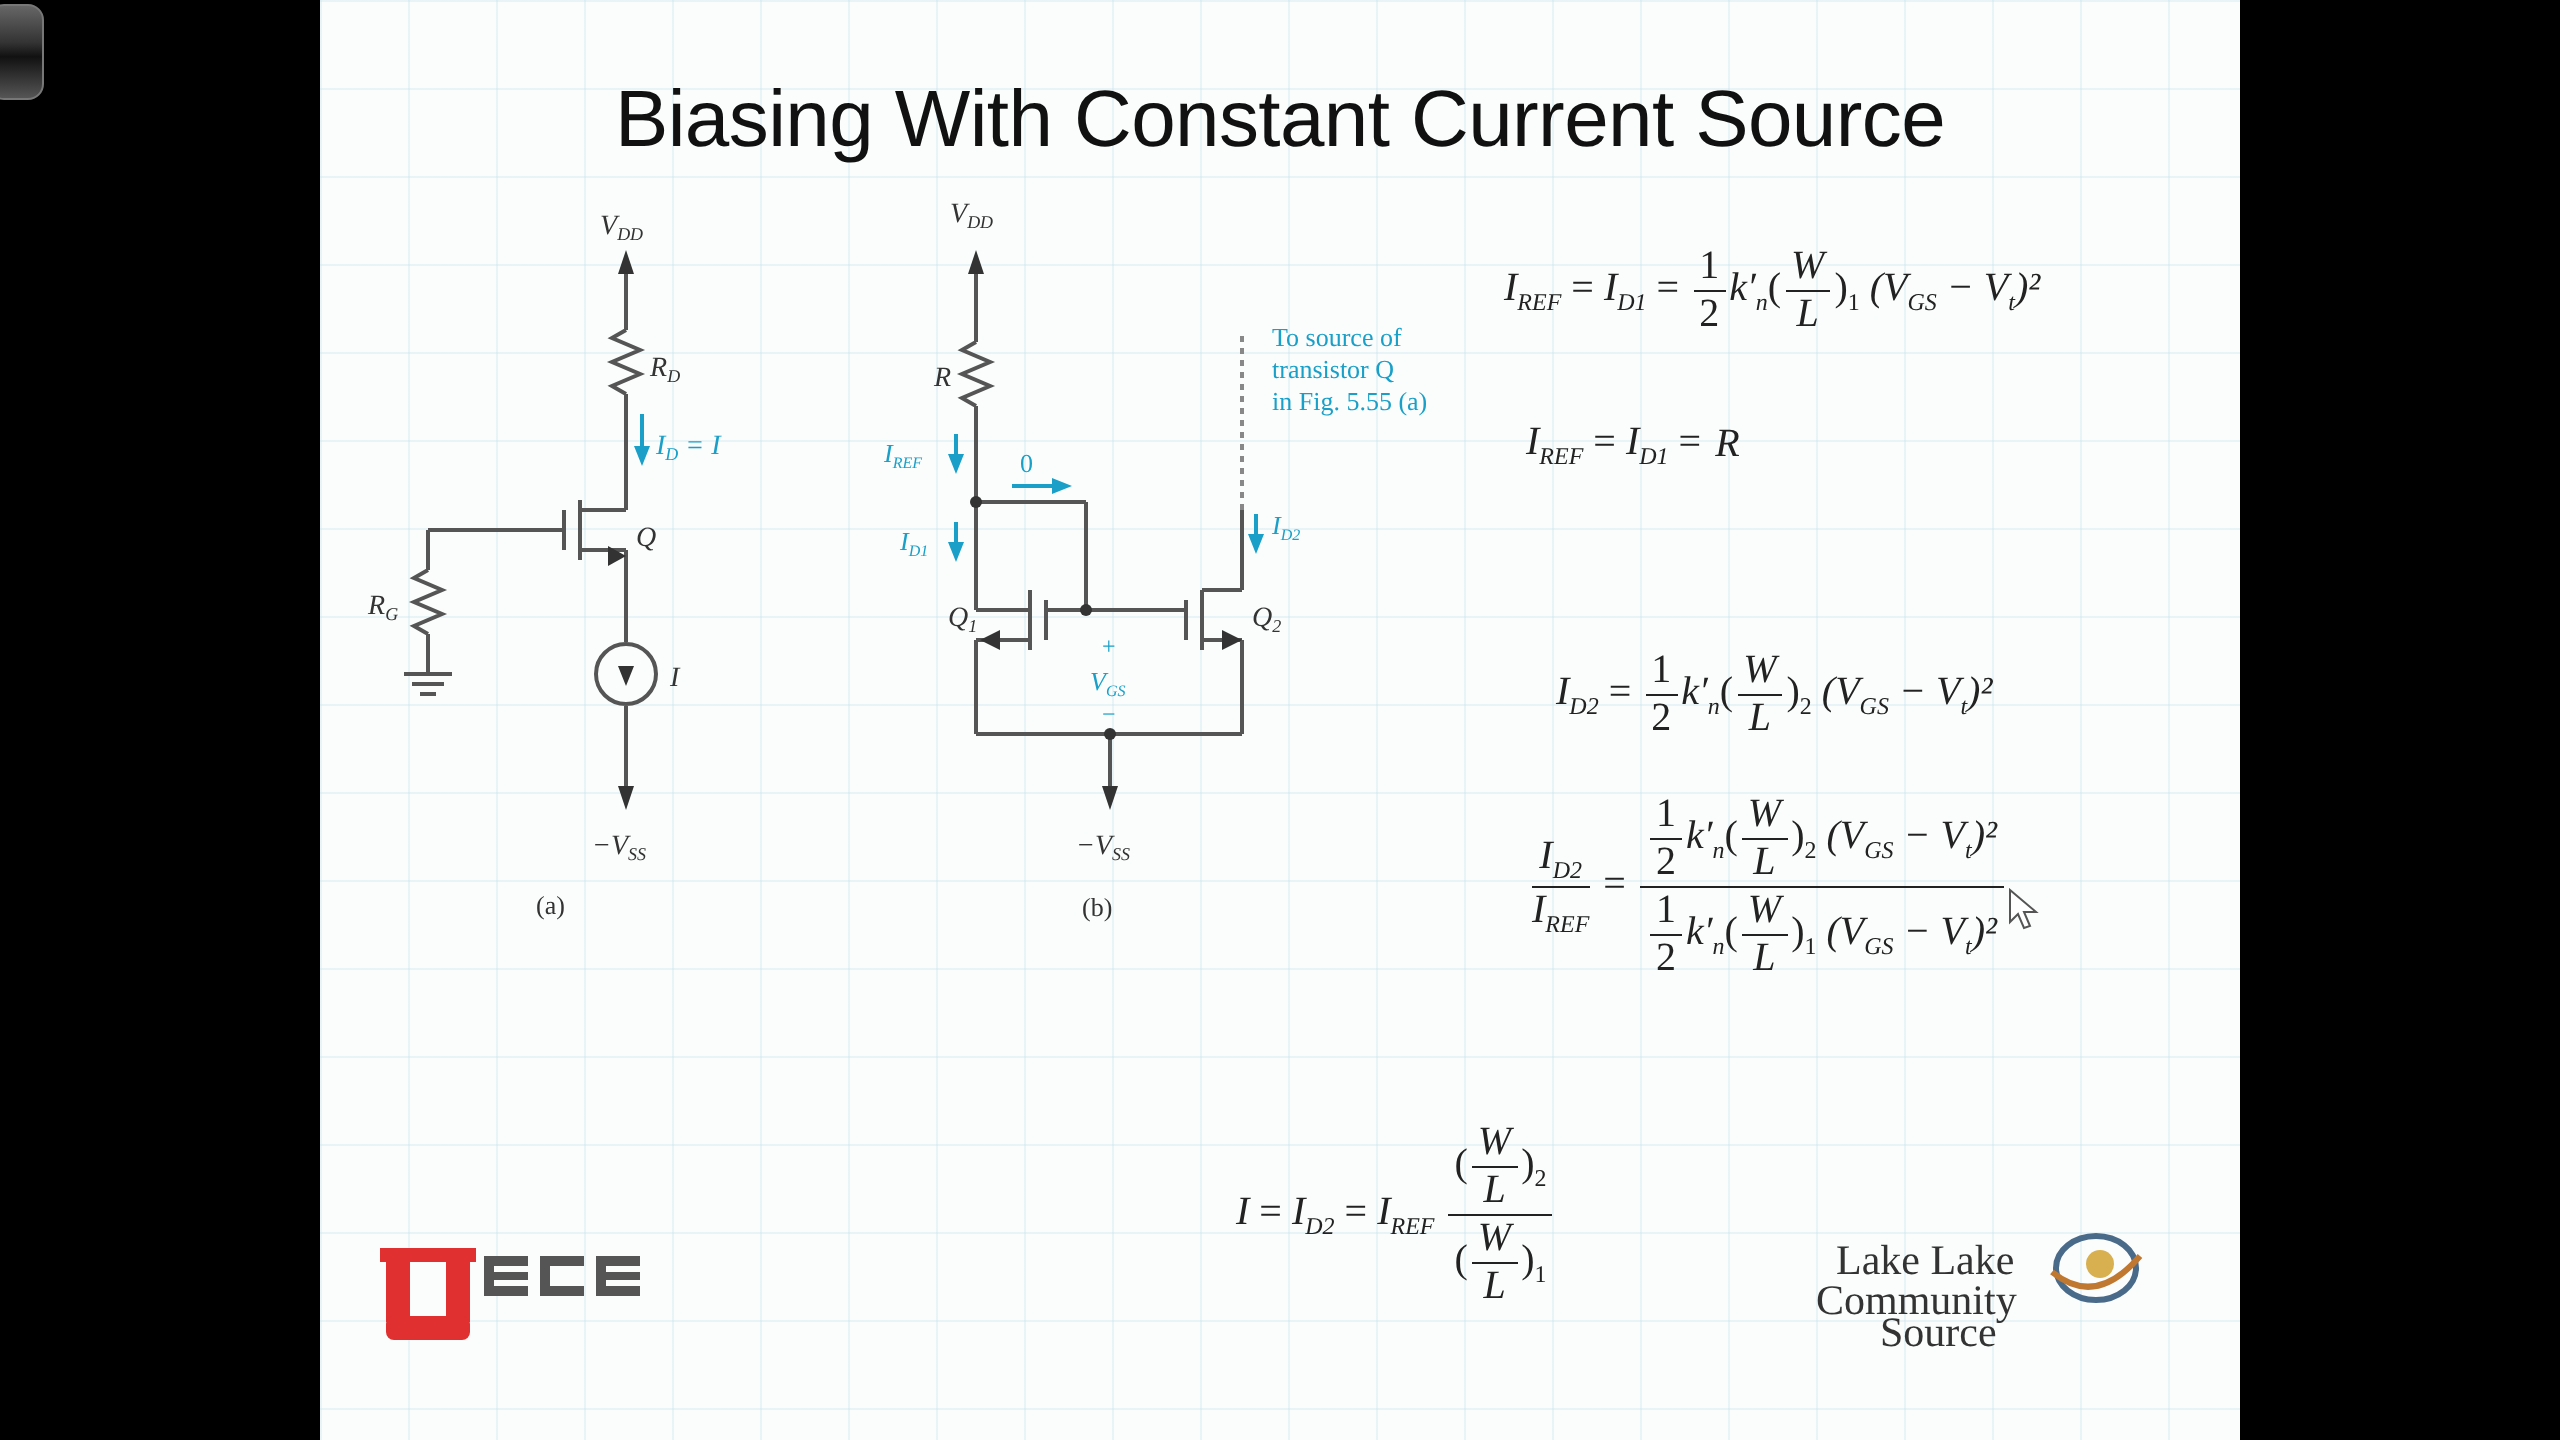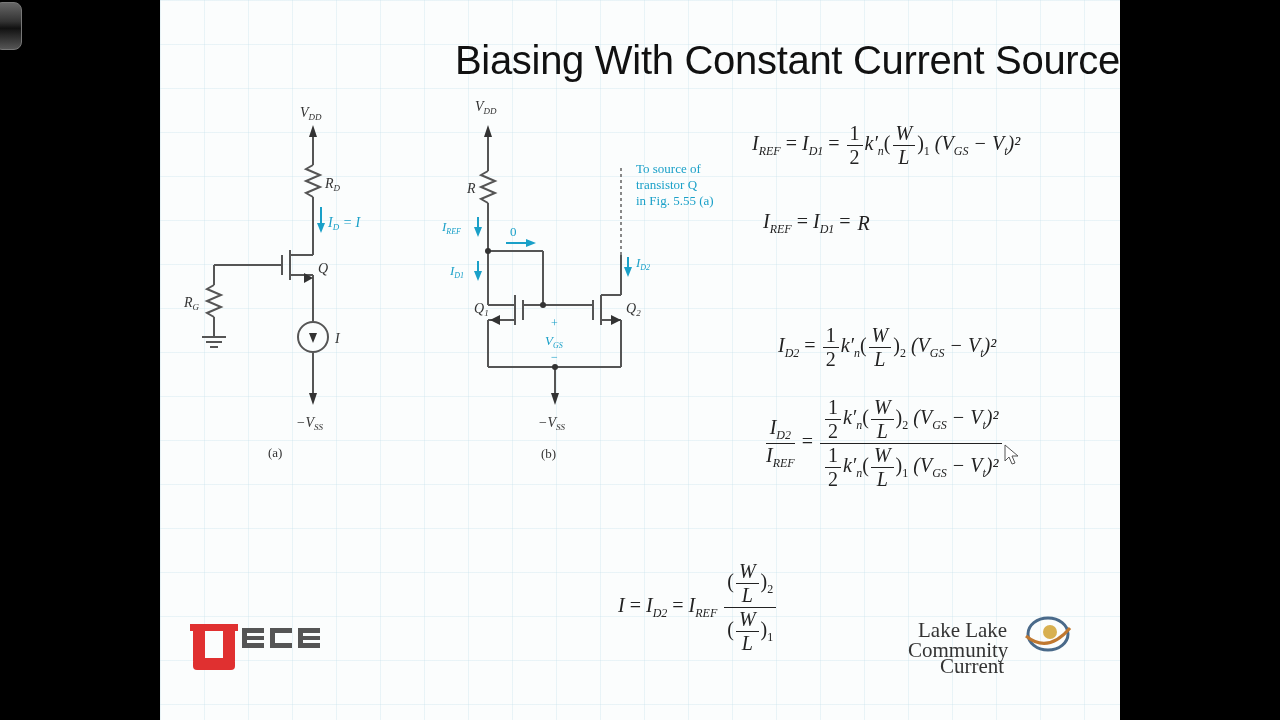--- a/index.html
+++ b/index.html
@@ -4,21 +4,21 @@
 <style>
   html, body { margin:0; padding:0; }
   body { width:1280px; height:720px; background:#000; position:relative; overflow:hidden; font-family:"Liberation Serif", serif; }
   .corner-btn { position:absolute; left:-6px; top:2px; width:26px; height:46px; border-radius:8px;
     background:linear-gradient(#666 0%, #333 40%, #111 55%, #555 100%); border:1px solid #777; }
   .slide { position:absolute; left:160px; top:0; width:960px; height:720px; background:#fbfdfd;
     background-image:
       linear-gradient(rgba(200,225,235,0.35) 1px, transparent 1px),
       linear-gradient(90deg, rgba(200,225,235,0.35) 1px, transparent 1px);
     background-size:44px 44px; }
-  .title { position:absolute; left:0; top:38px; width:960px; text-align:right; font-family:"Liberation Sans", sans-serif;
+  .title { position:absolute; left:0; top:38px; width:960px; text-align:center; font-family:"Liberation Sans", sans-serif;
     font-size:40px; color:#111; letter-spacing:-0.3px; }
   svg text { font-family:"Liberation Serif", serif; }
   .eq { position:absolute; font-family:"Liberation Serif", serif; font-style:italic; color:#222; font-size:20px; white-space:nowrap; }
   .eq .up { font-style:normal; }
   sub { font-size:12px; }
   .frac { display:inline-block; vertical-align:middle; text-align:center; margin:0 2px; }
   .frac > span { display:block; line-height:1.15; }
   .frac .num { border-bottom:1.5px solid #222; padding:0 3px; }
   .ecelogo { position:absolute; left:30px; top:622px; }
   .slcc { position:absolute; left:748px; top:612px; width:170px; height:70px; }
@@ -192,21 +192,21 @@
       <rect x="57" y="18" width="17" height="3"></rect>
       <rect x="85" y="11" width="17" height="10"></rect>
       <rect x="113" y="11" width="17" height="3"></rect>
       <rect x="113" y="18" width="17" height="3"></rect>
     </g>
   </svg>
 
   <div class="slcc">
     <span class="slcc-text" style="left:10px;top:8px">Lake Lake</span>
     <span class="slcc-text" style="left:0px;top:28px">Community</span>
-    <span class="slcc-text" style="left:32px;top:44px">Current</span>
+    <span class="slcc-text" style="left:32px;top:44px">Source</span>
     <svg style="position:absolute;left:110px;top:2px" width="56" height="40" viewBox="0 0 56 40">
       <ellipse cx="30" cy="20" rx="20" ry="16" fill="none" stroke="#4a6a8a" stroke-width="3"></ellipse>
       <path d="M8 22 Q30 40 52 14" fill="none" stroke="#c07830" stroke-width="3"></path>
       <circle cx="32" cy="18" r="7" fill="#d8b050"></circle>
     </svg>
   </div>
 
   <svg style="position:absolute;left:844px;top:444px" width="16" height="22" viewBox="0 0 16 22">
     <path d="M1 1 L1 17 L5 13 L8 20 L11 19 L8 12 L14 12 Z" fill="#fff" stroke="#555" stroke-width="1"></path>
   </svg>

